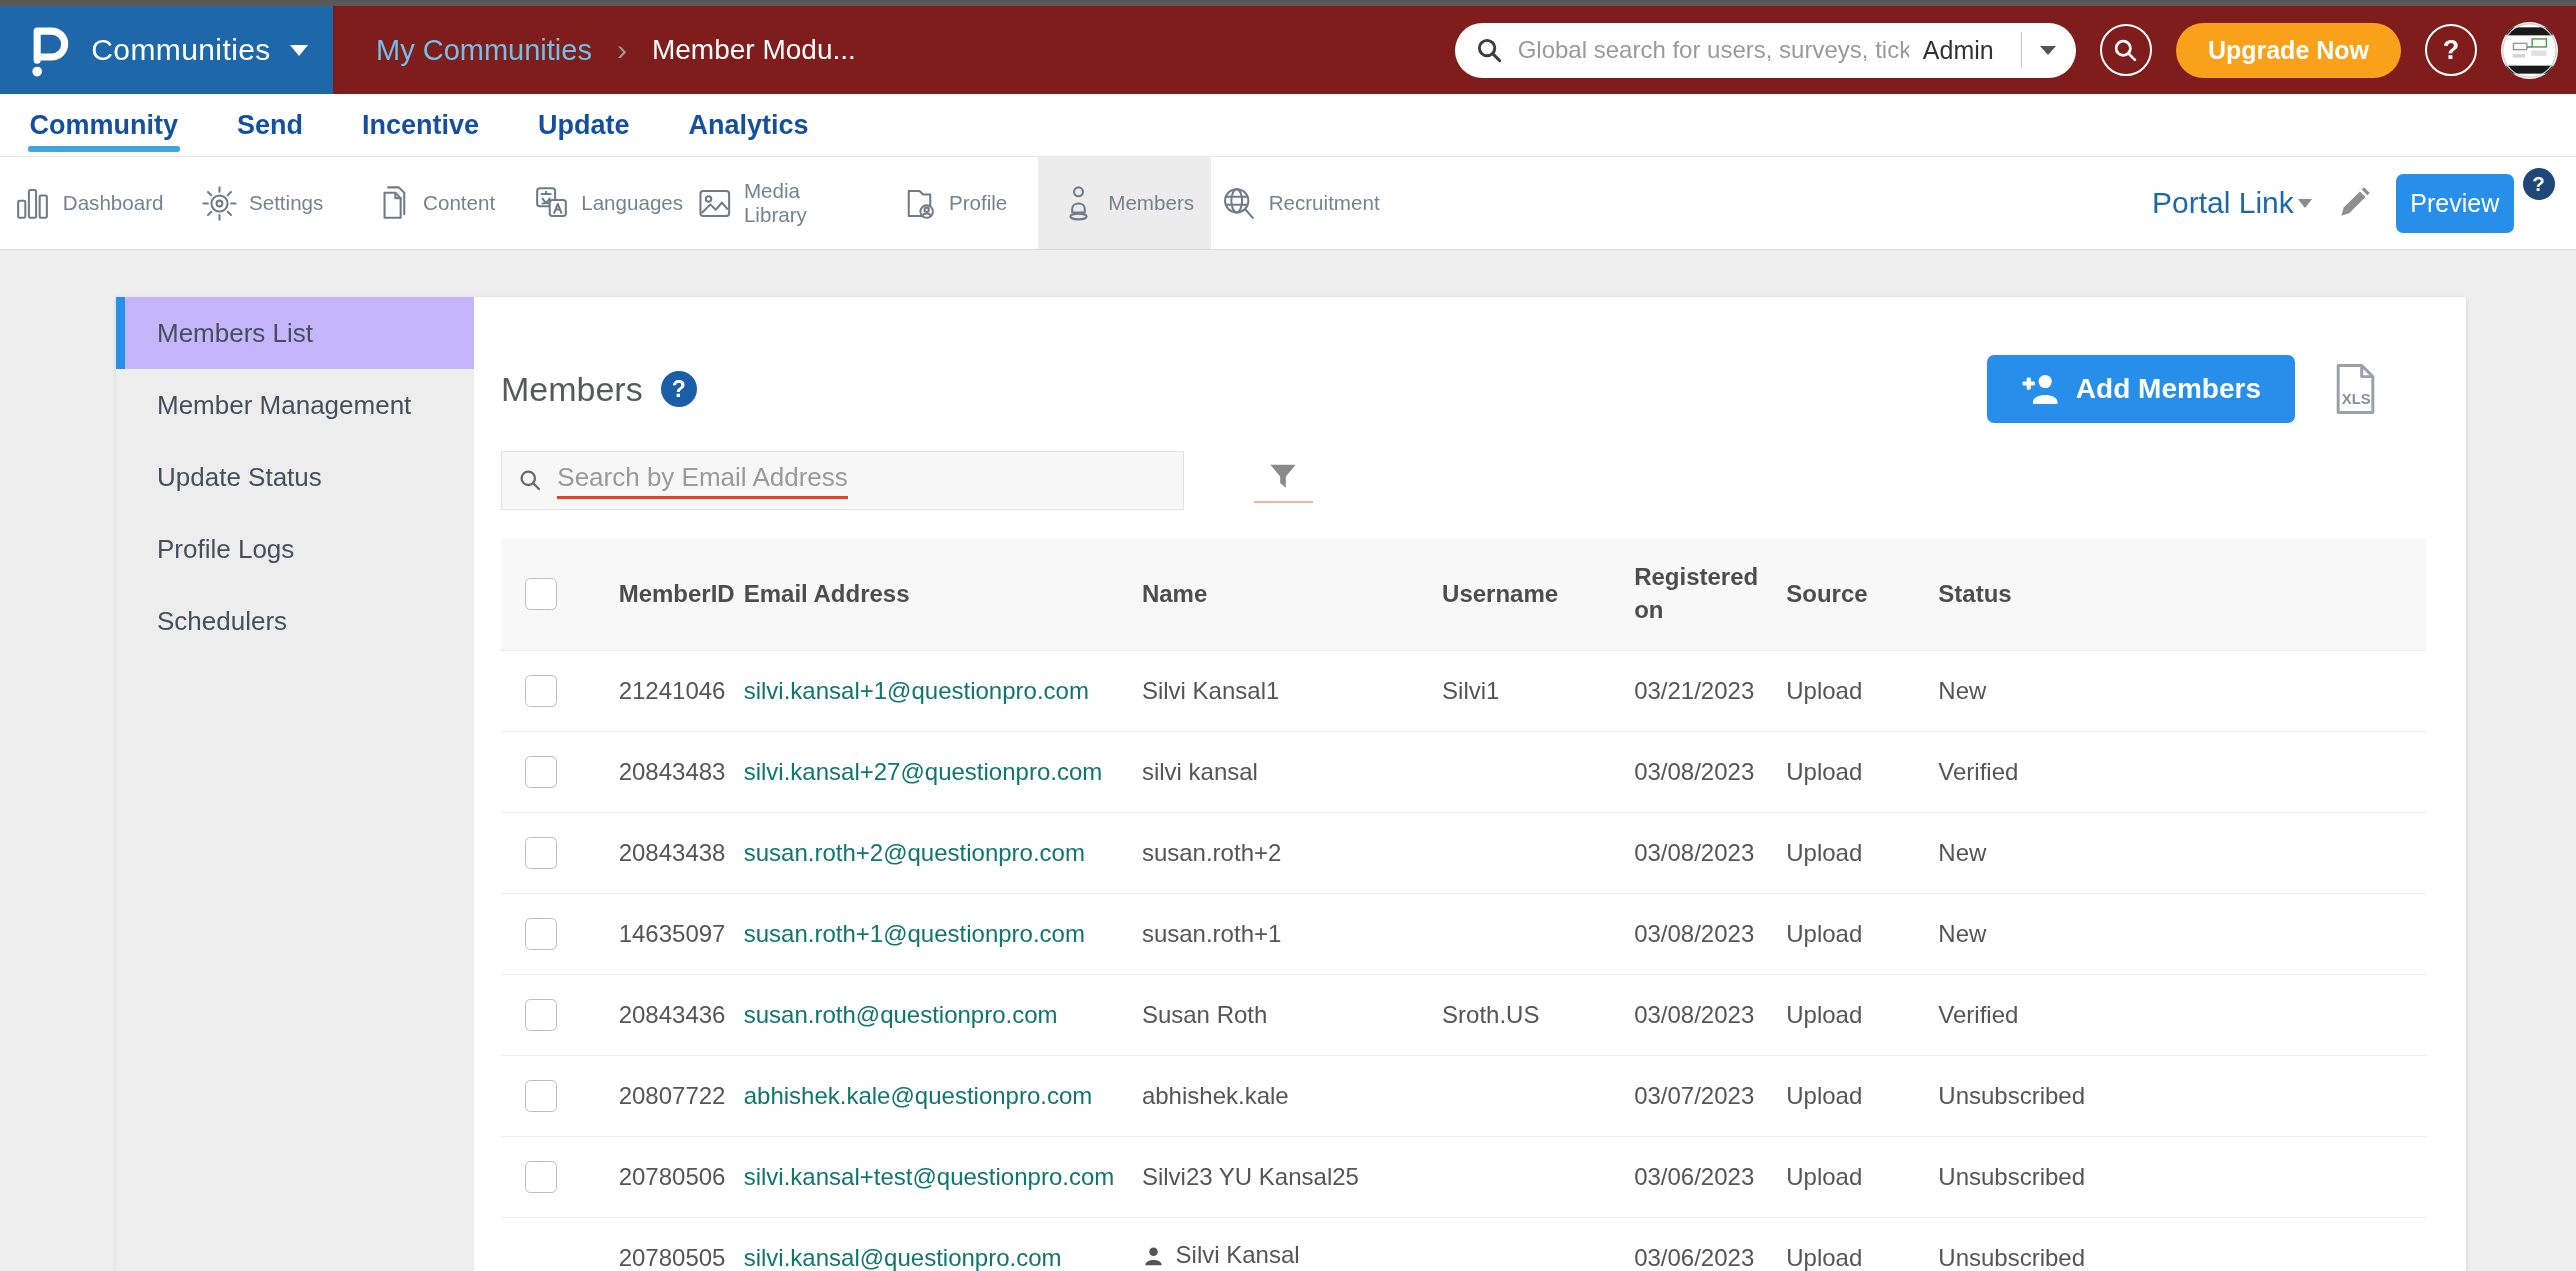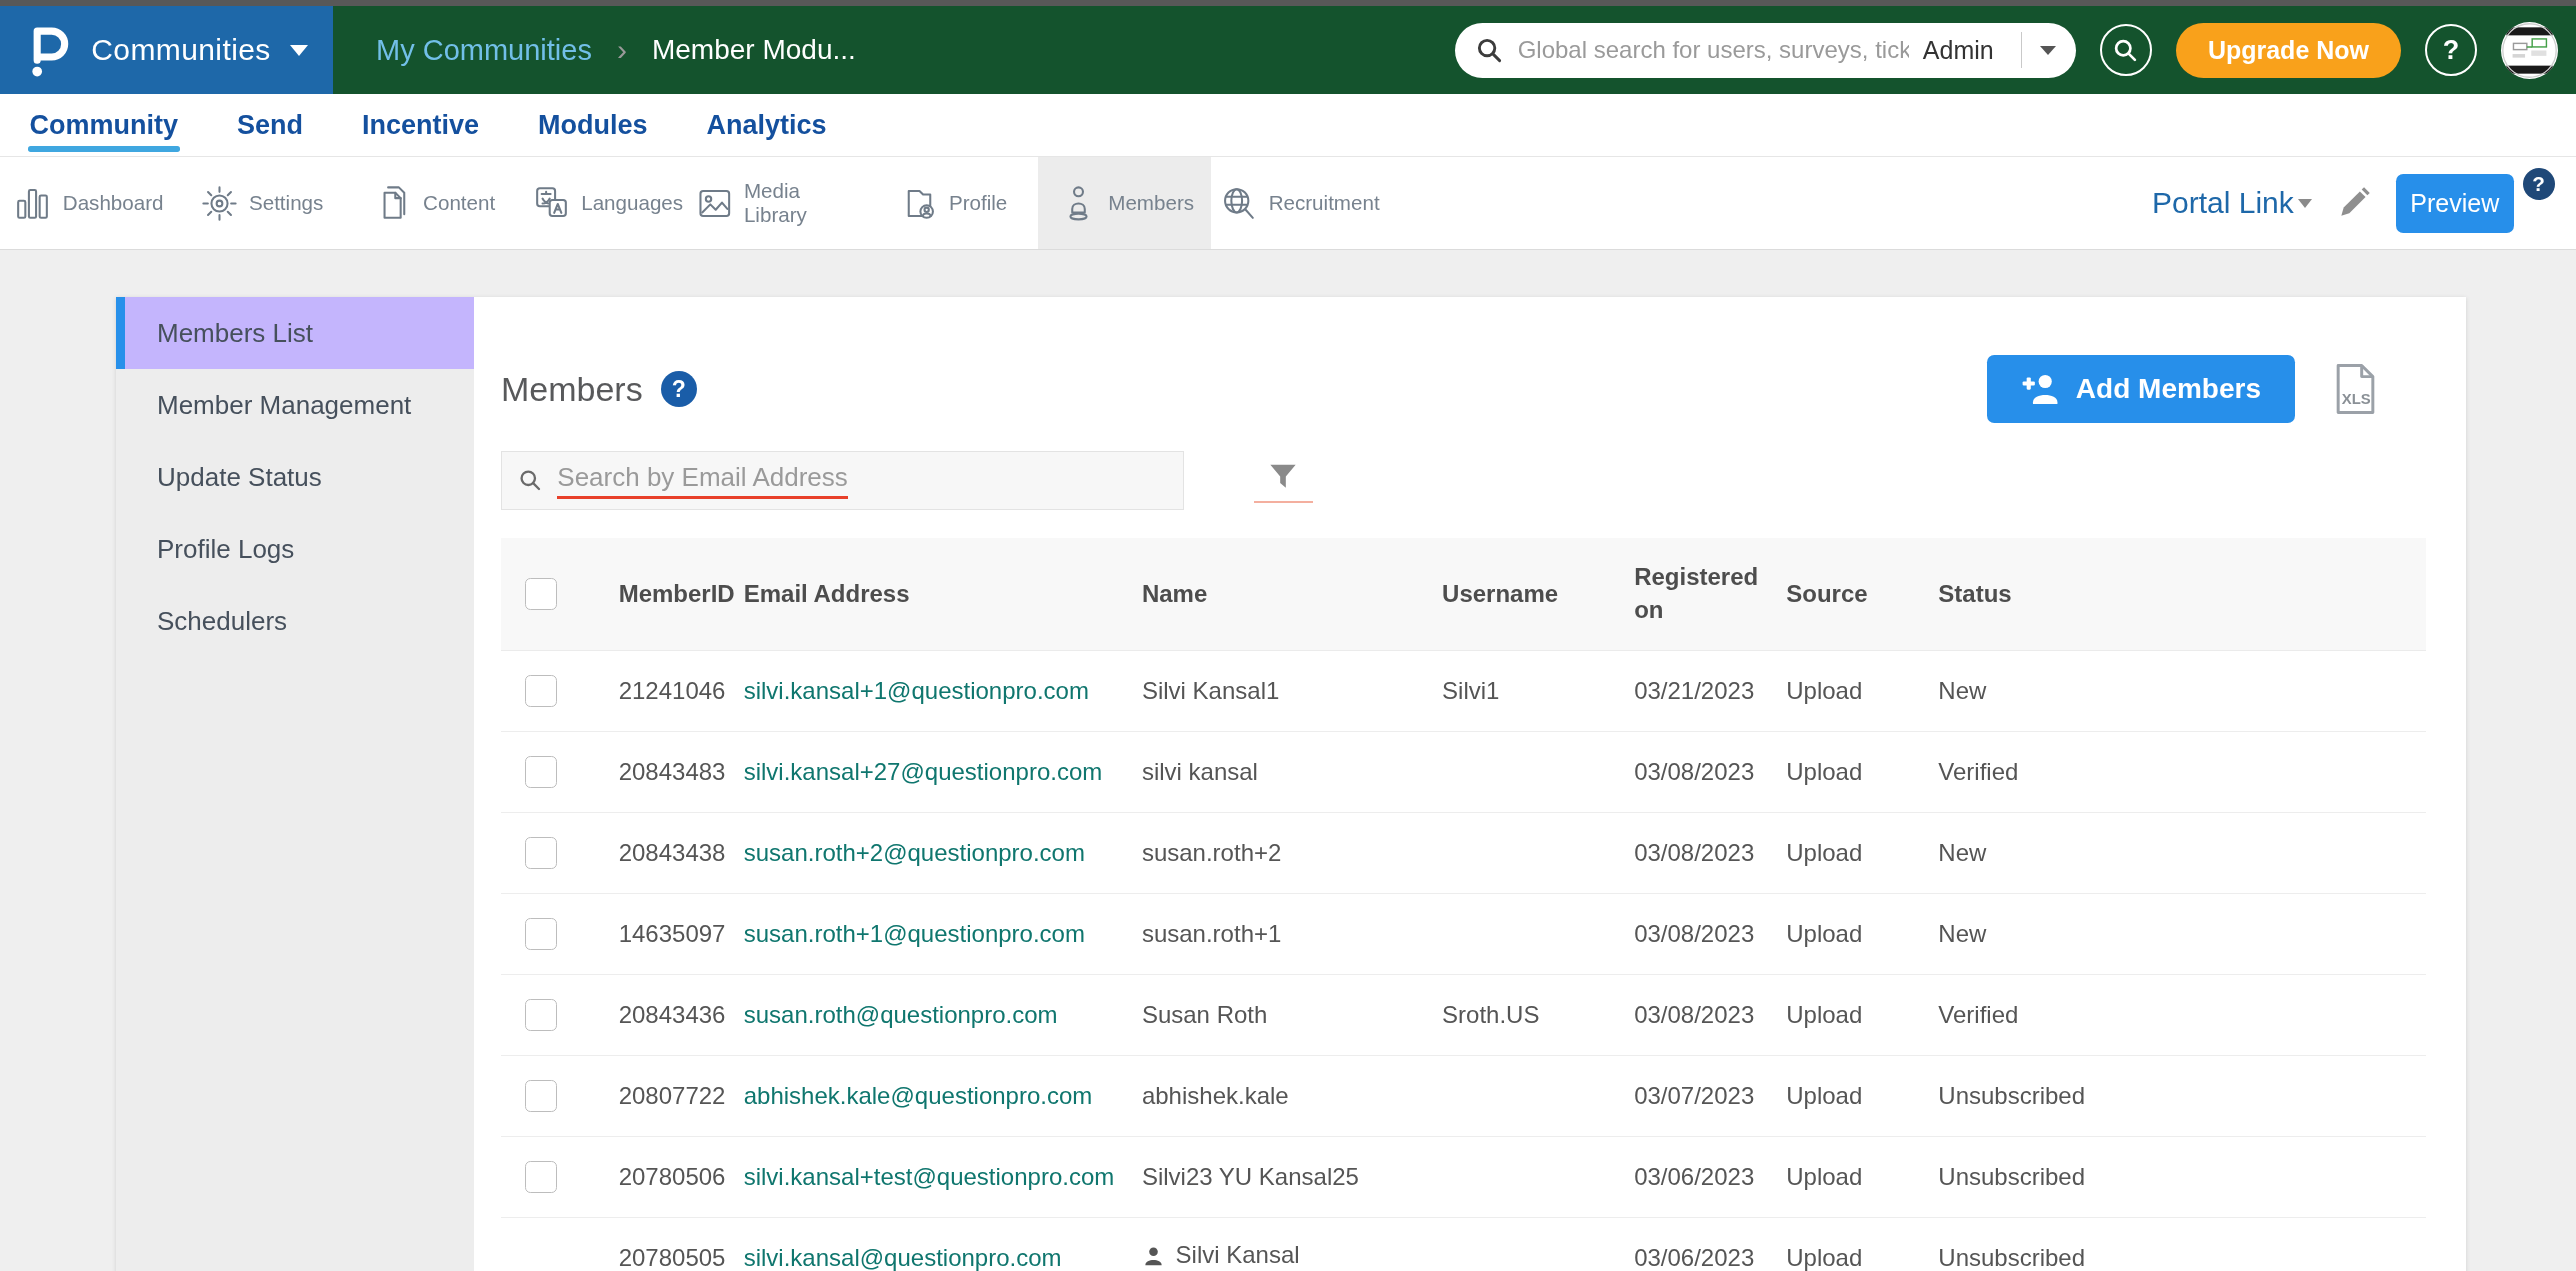--- a/index.html
+++ b/index.html
@@ -8,21 +8,21 @@
     font-family: "Liberation Sans", "DejaVu Sans", sans-serif;
     background: #EFEFEF;
     color: #555;
     overflow: hidden;
     position: relative;
   }
 
   
   .topbar {
     height: 94px;
-    background: #14532d;
+    background: #7f1d1d;
     border-top: 6.3px solid #585858;
     display: flex;
     align-items: stretch;
   }
   .logo-box {
     width: 333px;
     background: #1E68A9;
     display: flex;
     align-items: center;
     justify-content: center;
@@ -197,21 +197,21 @@
         <circle cx="32" cy="32" r="30" fill="none" stroke="#cfcfcf" stroke-width="1.5"></circle>
       </svg>
     </div>
   </div>
 </div>
 
 <div class="navrow">
   <div class="nav-item active">Community</div>
   <div class="nav-item">Send</div>
   <div class="nav-item">Incentive</div>
-  <div class="nav-item">Modules</div>
+  <div class="nav-item">Update</div>
   <div class="nav-item">Analytics</div>
 </div>
 
 <div class="toolbar">
   <div class="tabs">
     <div class="tab">
       <svg width="47" height="43" viewBox="0 0 48 48">
         <rect x="8" y="21" width="8" height="19" rx="1.5"></rect>
           <rect x="20" y="9" width="8" height="31" rx="1.5"></rect>
           <rect x="32" y="15" width="8" height="25" rx="1.5"></rect>

